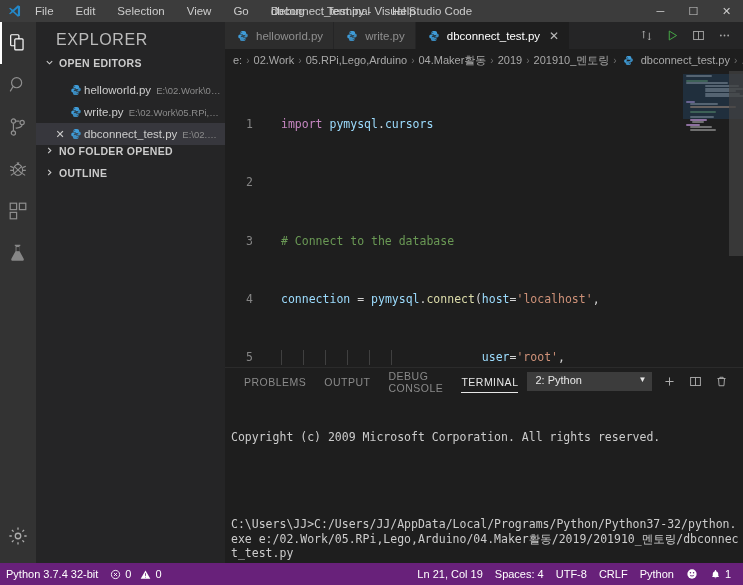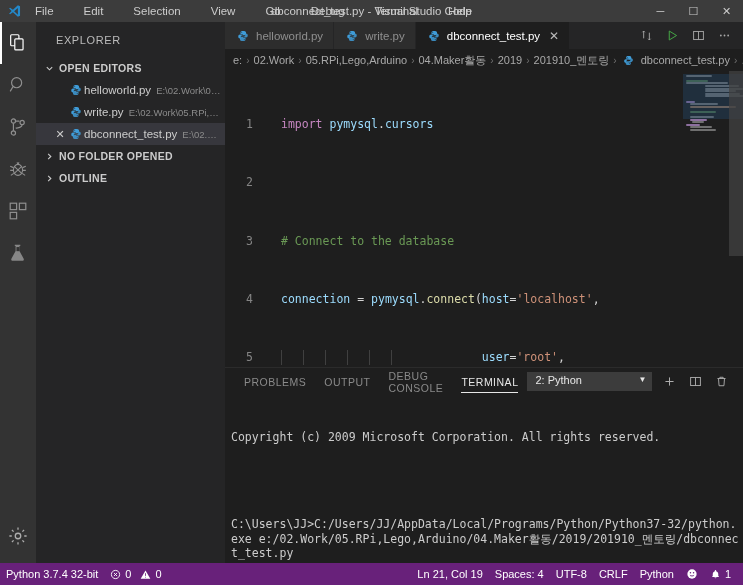--- a/index.html
+++ b/index.html
@@ -11,21 +11,21 @@
   }
   #app{ width:743px; height:585px; display:flex; flex-direction:column; position:relative; }
 
   
   .titlebar{
     height:22px; background:#3c3c3c; display:flex; align-items:center;
     flex:0 0 22px; font-size:11px; color:#cccccc; position:relative;
   }
   .vs-logo{ width:28px; height:22px; display:flex; align-items:center; justify-content:center; }
   .vs-logo svg{ display:block; }
-  .menu{ display:flex; align-items:center; gap:16px; }
+  .menu{ display:flex; align-items:center; gap:8px; }
   .menu-item{ padding:2px 7px; font-size:11.5px; color:#cccccc; line-height:18px; cursor:default; }
   .win-title{
     position:absolute; left:0; right:0; text-align:center; font-size:11.5px;
     color:#cccccc; pointer-events:none;
   }
   .win-ctrls{ margin-left:auto; display:flex; height:22px; z-index:2; }
   .win-btn{ width:33px; height:22px; display:flex; align-items:center; justify-content:center; font-size:11px; color:#cccccc; }
 
   
   .bodyrow{ flex:1 1 auto; display:flex; min-height:0; }
@@ -43,24 +43,24 @@
   .act-icon.active:before{
     content:""; position:absolute; left:0; top:0; bottom:0; width:2px; background:#ffffff;
   }
   .act-spacer{ flex:1 1 auto; }
   .act-icon svg{ display:block; }
 
   
   .sidebar{ width:189px; flex:0 0 189px; background:#252526; display:flex; flex-direction:column; overflow:hidden; }
   .sb-title{
     height:35px; flex:0 0 35px; display:flex; align-items:center; padding:0 20px;
-    font-size:11px; letter-spacing:.6px; color:#bbbbbb; text-transform:uppercase;
+    font-size:16px; letter-spacing:.6px; color:#bbbbbb; text-transform:uppercase;
   }
   .sec-header{
-    height:22px; display:flex; align-items:center; gap:4px; padding-left:8px;
+    height:22px; display:flex; align-items:flex-start; gap:4px; padding-left:8px;
     font-size:10.5px; font-weight:bold; letter-spacing:.3px; color:#cccccc; text-transform:uppercase;
   }
   .chev{ width:11px; height:11px; display:inline-flex; align-items:center; justify-content:center; flex:0 0 11px; }
   .chev svg{ display:block; }
   .oe-row{
     height:22px; display:flex; align-items:center; font-size:11.5px; color:#cccccc;
     padding-right:4px; white-space:nowrap; overflow:hidden;
   }
   .oe-row.selected{ background:#37373d; }
   .oe-close{ width:16px; flex:0 0 16px; text-align:center; font-size:11px; color:#cccccc; }

